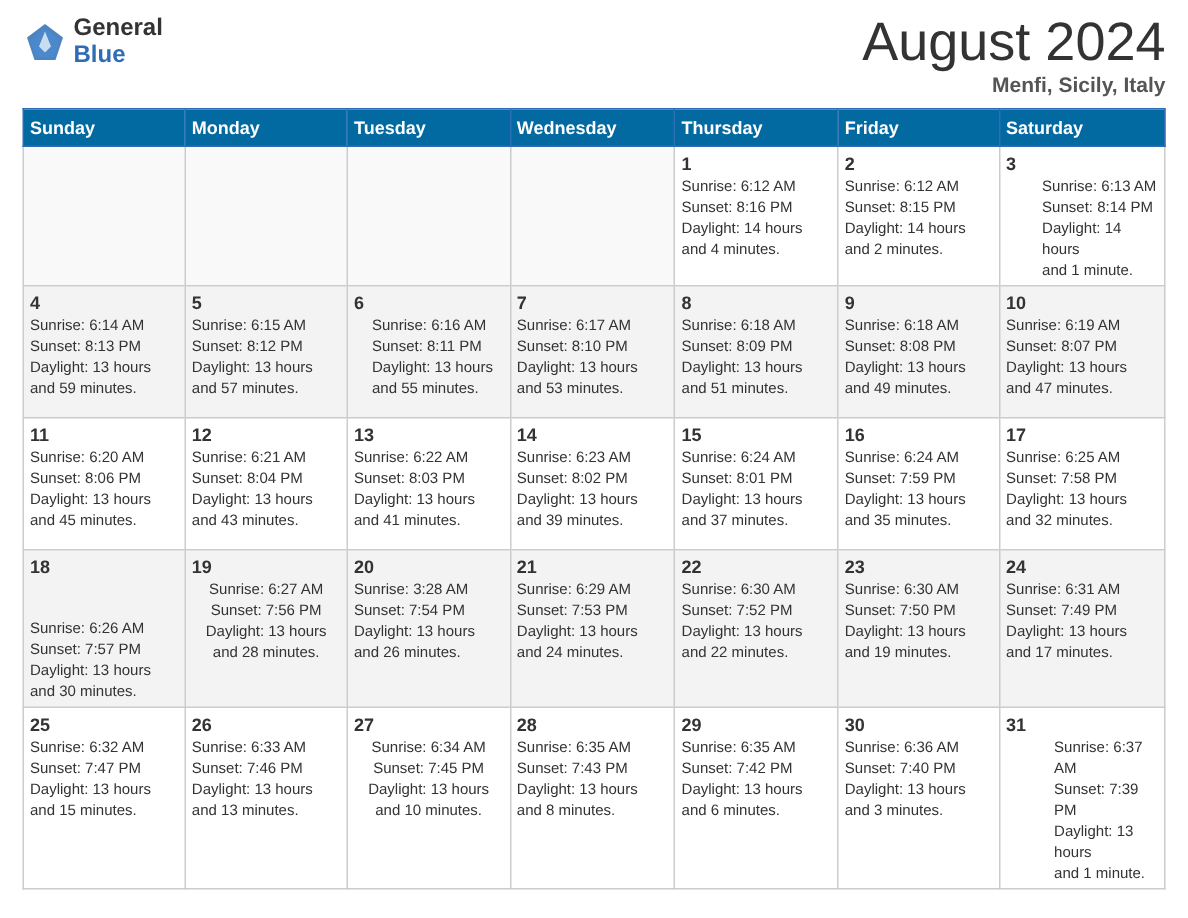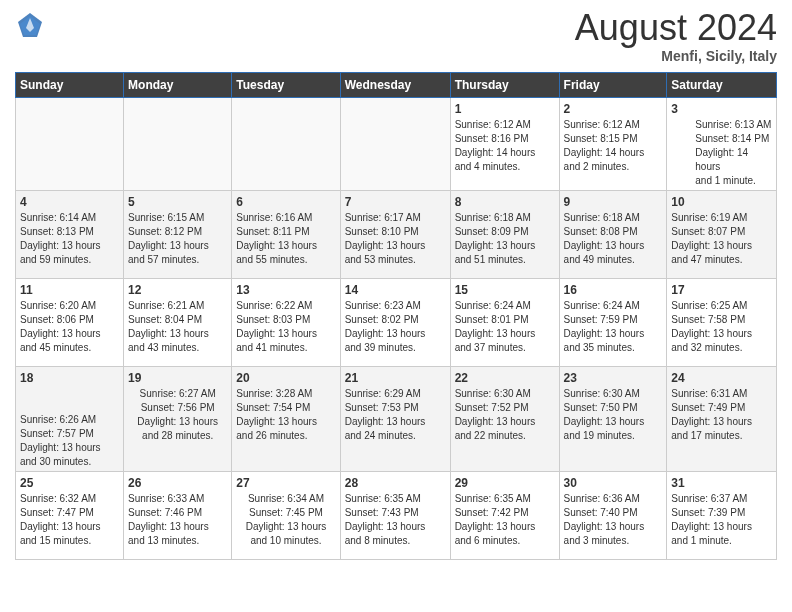--- a/index.html
+++ b/index.html
@@ -59,21 +59,21 @@
       font-size: 14px;
       color: #555;
       margin-top: 2px;
       font-weight: bold;
     }
     .calendar {
       width: 100%;
       border-collapse: collapse;
     }
     .calendar th {
-      background-color: #404040;
+      background-color: #0369a1;
       color: #fff;
       font-size: 12px;
       font-weight: bold;
       padding: 5px 4px;
       text-align: left;
       border: 1px solid #2e6db4;
     }
     .calendar td {
       vertical-align: top;
       border: 1px solid #ccc;
@@ -106,20 +106,24 @@
 <body>
 
 <div class="page">
   <div class="header">
     <div class="logo">
       <svg class="logo-icon" viewBox="0 0 30 30">
         <polygon points="15,3 27,12 22,27 8,27 3,12" fill="#2e6db4" opacity="0.85"></polygon>
         <polygon points="15,6 25,14 21,25 9,25 5,14" fill="#4a90d9" opacity="0.5"></polygon>
         <polygon points="15,8 19,18 15,22 11,18" fill="#fff" opacity="0.7"></polygon>
       </svg>
+      <div class="logo-text">
+        <span class="logo-general">General</span>
+        <span class="logo-blue">Blue</span>
+      </div>
     </div>
     <div class="title-block">
       <div class="month-title">August 2024</div>
       <div class="location">Menfi, Sicily, Italy</div>
     </div>
   </div>
 
   <table class="calendar">
     <thead>
       <tr>
@@ -170,21 +174,21 @@
           </td>
           <td>
             <div class="day-num">5</div>
             <div class="day-info" style="white-space: pre-line;">Sunrise: 6:15 AM
 Sunset: 8:12 PM
 Daylight: 13 hours
 and 57 minutes.</div>
           </td>
           <td>
             <div class="day-num">6</div>
-            <div class="day-info" style="white-space: pre-line;">Sunrise: 6:16 AM
+            <div class="day-info" style="white-space: pre-line; margin-left: 12px;">Sunrise: 6:16 AM
 Sunset: 8:11 PM
 Daylight: 13 hours
 and 55 minutes.</div>
           </td>
           <td>
             <div class="day-num">7</div>
             <div class="day-info" style="white-space: pre-line;">Sunrise: 6:17 AM
 Sunset: 8:10 PM
 Daylight: 13 hours
 and 53 minutes.</div>
@@ -351,21 +355,21 @@
           </td>
           <td>
             <div class="day-num">30</div>
             <div class="day-info" style="white-space: pre-line;">Sunrise: 6:36 AM
 Sunset: 7:40 PM
 Daylight: 13 hours
 and 3 minutes.</div>
           </td>
           <td>
             <div class="day-num">31</div>
-            <div class="day-info" style="white-space: pre-line;">Sunrise: 6:37 AM
+            <div class="day-info" style="white-space: pre-line; margin-left: 32px;">Sunrise: 6:37 AM
 Sunset: 7:39 PM
 Daylight: 13 hours
 and 1 minute.</div>
           </td>
         </tr>
       </tbody>
   </table>
 </div>
 
 </body></html>

